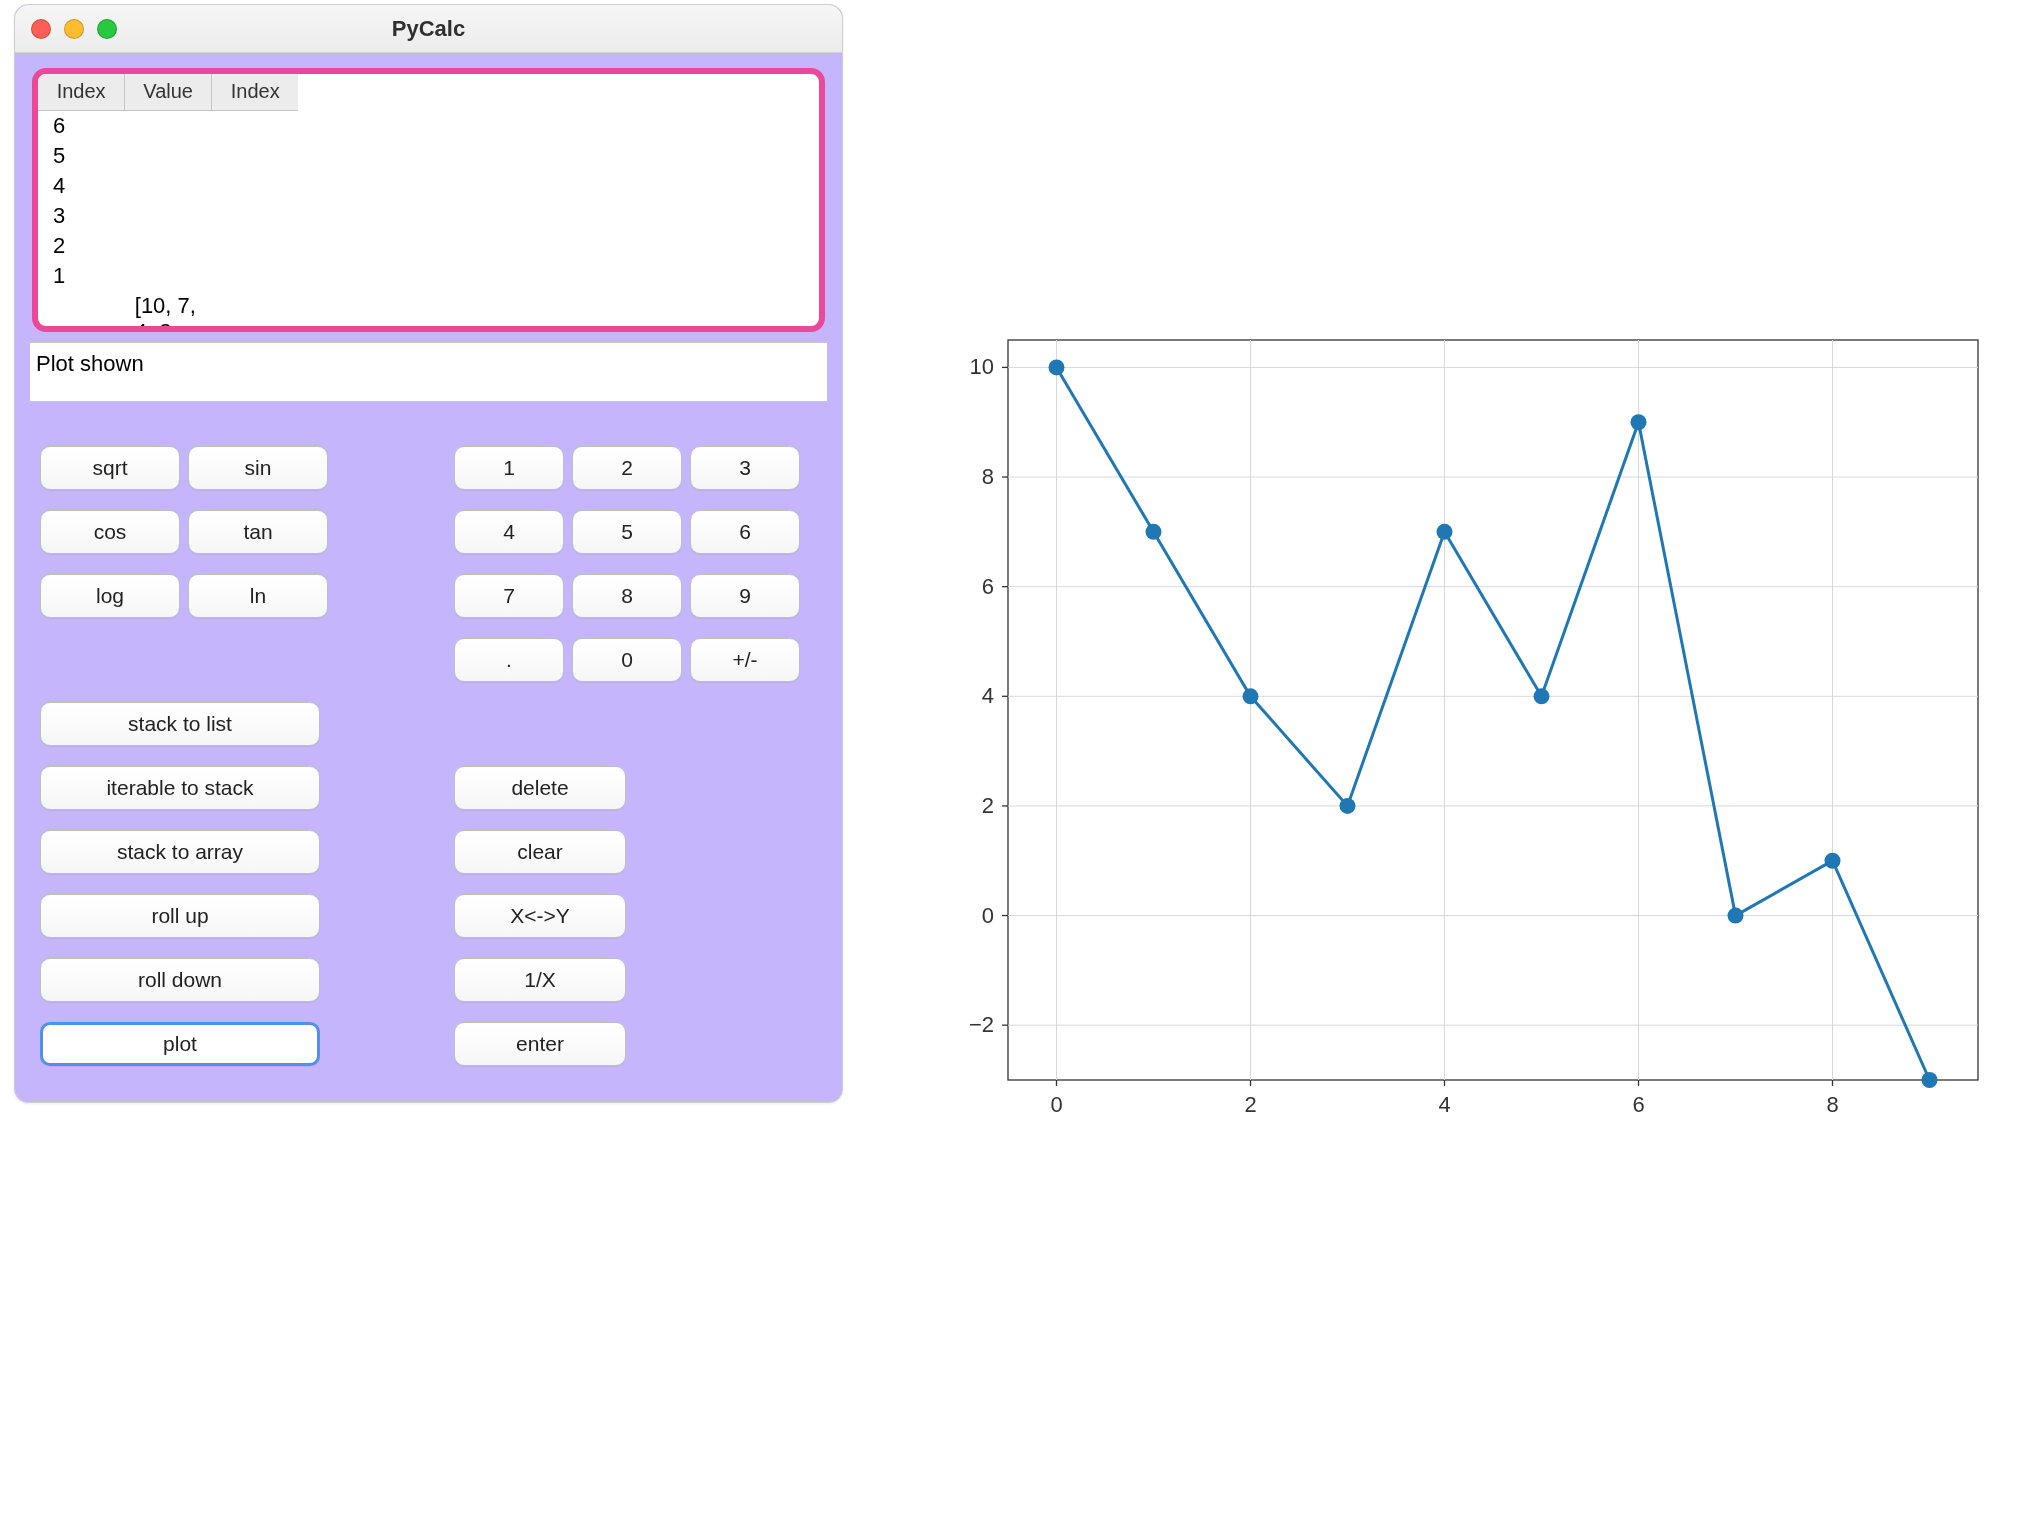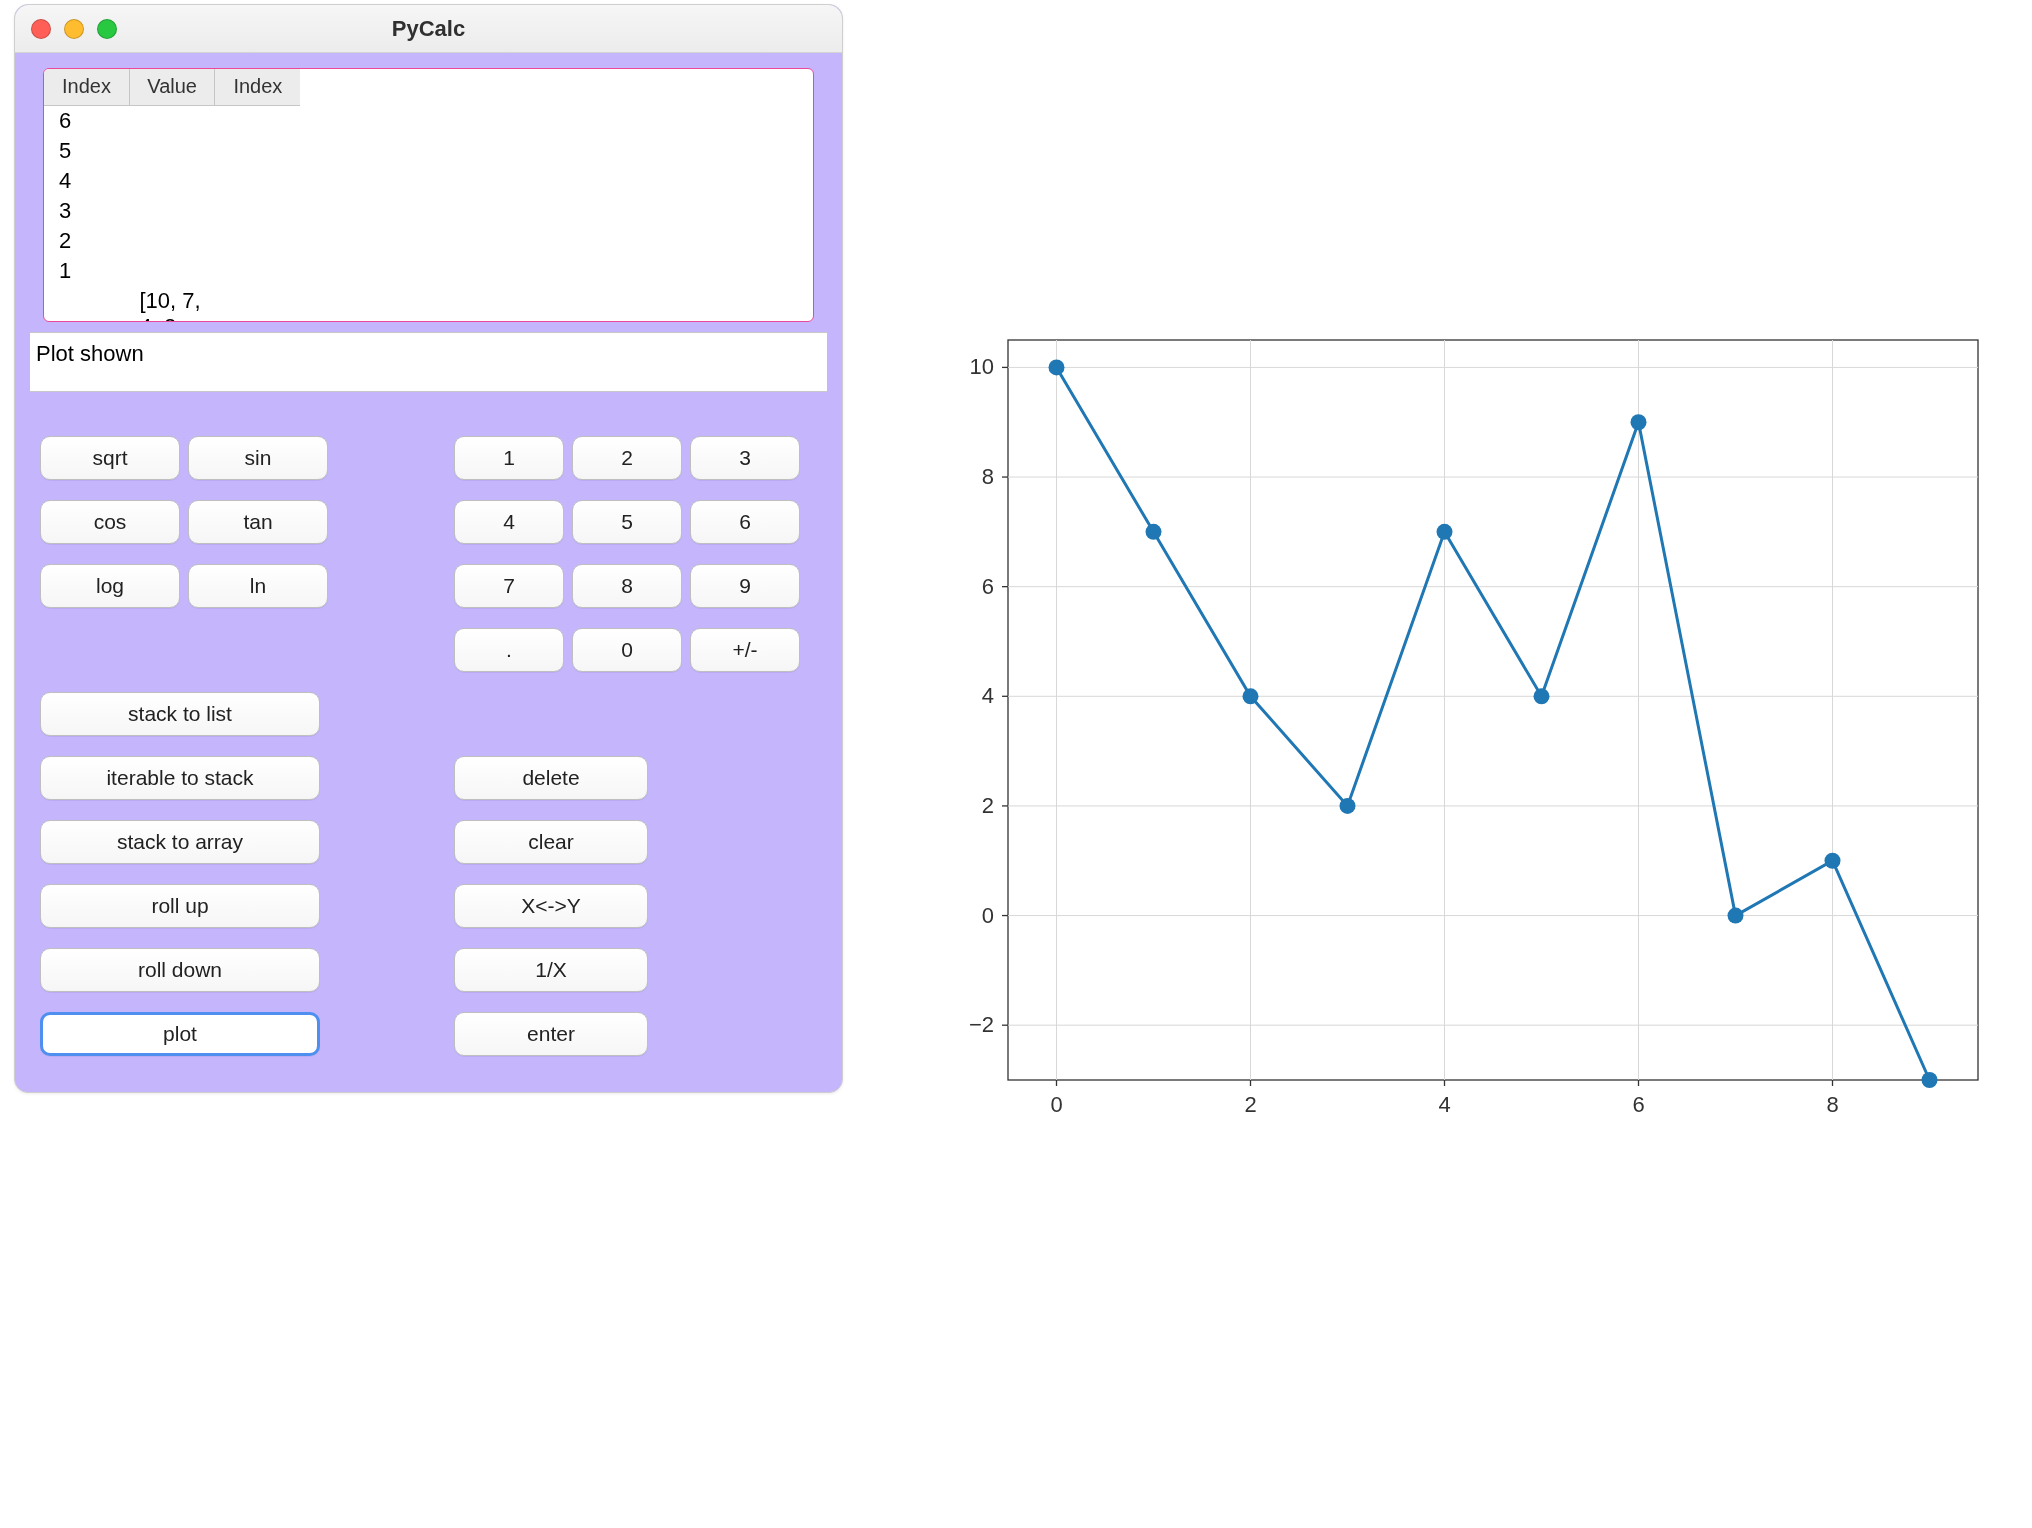--- a/index.html
+++ b/index.html
@@ -44,23 +44,23 @@
       align-items: center;
     }
     .light { width: 20px; height: 20px; border-radius: 50%; border: 1px solid rgba(0,0,0,.2);}
     .red    { background: #ff5f57; }
     .yellow { background: #febc2e; }
     .green  { background: #28c840; }
     .title  { font-size: 22px; font-weight: 600; color: #303030; }
 
     
     .table-wrap {
-      margin: 15px 28px 10px;
-      border: 1px solid #ec4899;
-      border-radius: 6px;
+      margin: 15px 17px 10px;
+      border: 6px solid #ec4899;
+      border-radius: 14px;
       background: #ffffff;
       overflow: hidden;
     }
     table { width: 100%; border-collapse: collapse; }
     thead th {
       background: #ececec;
       border-bottom: 1px solid #c6c6c6;
       border-right: 1px solid #c6c6c6;
       height: 36px;
       text-align: center;
@@ -120,21 +120,21 @@
       color: #222;
       text-align: center;
       display: flex;
       align-items: center;
       justify-content: center;
       cursor: default;
       user-select: none;
       box-shadow: 0 1px 0 rgba(0,0,0,.05);
     }
     .btn.wide2 { grid-column: span 2; width: 280px;}
-    .btn.mid2  { grid-column: 4 / span 2; width: 194px; justify-self: start;}
+    .btn.mid2  { grid-column: 4 / span 2; width: 172px; justify-self: start;}
     .spacer1x1 { visibility: hidden; }
     .btn.focused {
       border: 3px solid #4f8ff0;
       background: #ffffff;
     }
 
     
     .chart-area {
       margin-left: 75px;
       margin-top: 310px;

